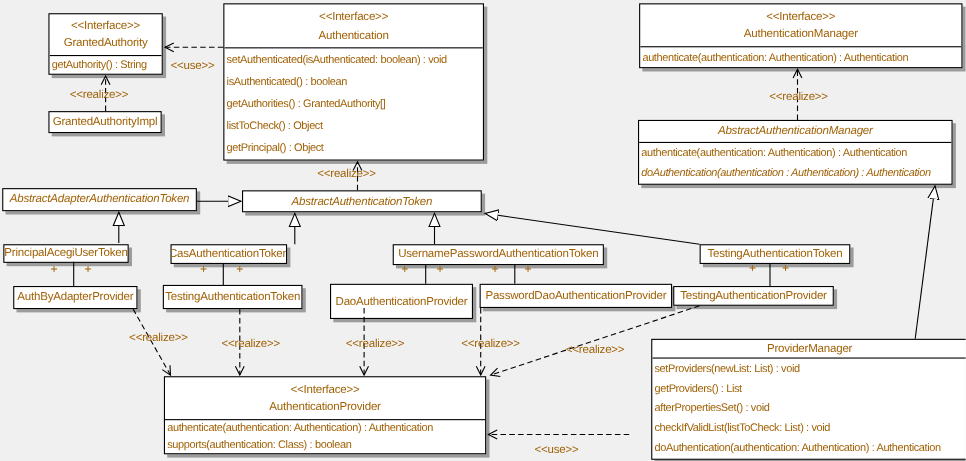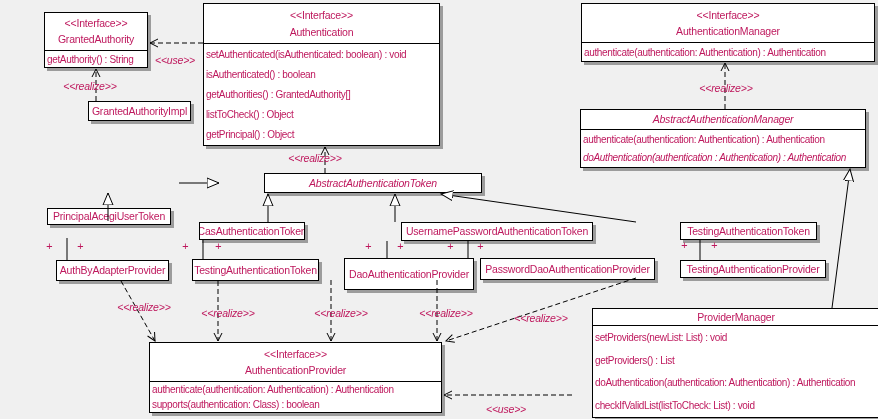--- a/index.html
+++ b/index.html
@@ -1,32 +1,32 @@
 <!DOCTYPE html>
 <html><head>
 <meta charset="utf-8">
 <style>
   html,body{margin:0;padding:0;background:#f0f0f0;}
   #canvas{position:relative;width:878px;height:419px;background:#f0f0f0;
-          font-family:"Liberation Sans",sans-serif;color:#be185d;overflow:hidden;}
+          font-family:"Liberation Sans",sans-serif;color:#a16207;overflow:hidden;}
   .cls{position:absolute;background:#fff;border:1px solid #000;
        box-shadow:3px 3px 0 rgba(0,0,0,.35);box-sizing:border-box;
        display:flex;flex-direction:column;overflow:hidden;}
-  .cls.one{align-items:center;justify-content:center;margin-left:44px;}
+  .cls.one{align-items:center;justify-content:center;}
   .hd2{flex:0 0 auto;display:flex;flex-direction:column;justify-content:space-evenly;
        text-align:center;}
   .hd1{flex:0 0 auto;display:flex;align-items:center;justify-content:center;}
   .st,.nm{font-size:10.5px;letter-spacing:-0.2px;white-space:nowrap;line-height:1;}
   .mt{flex:1 1 auto;border-top:1px solid #000;display:flex;flex-direction:column;min-height:0;}
   .m{flex:1 1 0;display:flex;align-items:center;padding:0 2px;
      font-size:10px;letter-spacing:-0.35px;white-space:nowrap;overflow:hidden;}
   .it{font-style:italic;}
   svg.wires{position:absolute;left:0;top:0;pointer-events:none;}
   .lbl{position:absolute;transform:translate(-50%,-50%);font-size:10.5px;
-       letter-spacing:-0.2px;white-space:nowrap;line-height:1;font-style:italic;}
+       letter-spacing:-0.2px;white-space:nowrap;line-height:1;}
   .plus{font-size:11px;font-weight:400;}
 </style>
 </head>
 <body>
 
 <div id="canvas">
 
   <div class="cls" style="left:44px;top:12px;width:104px;height:56px">
     <div class="hd2" style="height:37px">
       <div class="st">&lt;&lt;Interface&gt;&gt;</div>
@@ -68,26 +68,29 @@
   <div class="cls" style="left:580px;top:109px;width:286px;height:59px">
     <div class="hd1" style="height:19px">
       <div class="nm it">AbstractAuthenticationManager</div>
     </div>
     <div class="mt">
       <div class="m">authenticate(authentication: Authentication) : Authentication</div>
       <div class="m it">doAuthentication(authentication : Authentication) : Authentication</div>
     </div>
   </div>
 
+  <div class="cls one" style="left:2px;top:171px;width:177px;height:21px">
+    <div class="nm it">AbstractAdapterAuthenticationToken</div>
+  </div>
 
   <div class="cls one" style="left:220px;top:173px;width:218px;height:20px">
     <div class="nm it">AbstractAuthenticationToken</div>
   </div>
 
-  <div class="cls one" style="left:3px;top:208px;width:124px;height:17px">
+  <div class="cls one" style="left:3px;top:222px;width:114px;height:17px">
     <div class="nm">PrincipalAcegiUserToken</div>
   </div>
 
   <div class="cls one" style="left:155px;top:222px;width:106px;height:18px">
     <div class="nm">CasAuthenticationToken</div>
   </div>
 
   <div class="cls one" style="left:357px;top:222px;width:192px;height:19px">
     <div class="nm">UsernamePasswordAuthenticationToken</div>
   </div>
@@ -105,21 +108,21 @@
   </div>
 
   <div class="cls one" style="left:300px;top:258px;width:130px;height:32px">
     <div class="nm">DaoAuthenticationProvider</div>
   </div>
 
   <div class="cls one" style="left:436px;top:258px;width:175px;height:22px">
     <div class="nm">PasswordDaoAuthenticationProvider</div>
   </div>
 
-  <div class="cls one" style="left:636px;top:260px;width:146px;height:18px">
+  <div class="cls one" style="left:612px;top:260px;width:146px;height:18px">
     <div class="nm">TestingAuthenticationProvider</div>
   </div>
 
   <div class="cls" style="left:149px;top:342px;width:293px;height:71px">
     <div class="hd2" style="height:38px">
       <div class="st">&lt;&lt;Interface&gt;&gt;</div>
       <div class="nm">AuthenticationProvider</div>
     </div>
     <div class="mt">
       <div class="m">authenticate(authentication: Authentication) : Authentication</div>
@@ -127,22 +130,23 @@
     </div>
   </div>
 
   <div class="cls" style="left:592px;top:308px;width:288px;height:110px">
     <div class="hd1" style="height:16px">
       <div class="nm">ProviderManager</div>
     </div>
     <div class="mt">
       <div class="m">setProviders(newList: List) : void</div>
       <div class="m">getProviders() : List</div>
+      <div class="m">afterPropertiesSet() : void</div>
+      <div class="m">checkIfValidList(listToCheck: List) : void</div>
       <div class="m">doAuthentication(authentication: Authentication) : Authentication</div>
-      <div class="m">checkIfValidList(listToCheck: List) : void</div>
     </div>
   </div>
 
   <svg class="wires" width="878" height="419">
     <defs>
       <marker id="tri" markerUnits="userSpaceOnUse" markerWidth="14" markerHeight="14" refX="12" refY="6" orient="auto">
         <path d="M0,1 L12,6 L0,11 Z" fill="#ffffff" stroke="#000000" stroke-width="1"></path>
       </marker>
       <marker id="stick" markerUnits="userSpaceOnUse" markerWidth="12" markerHeight="12" refX="9" refY="5" orient="auto">
         <path d="M1,1 L9,5 L1,9" fill="none" stroke="#000000" stroke-width="1"></path>

